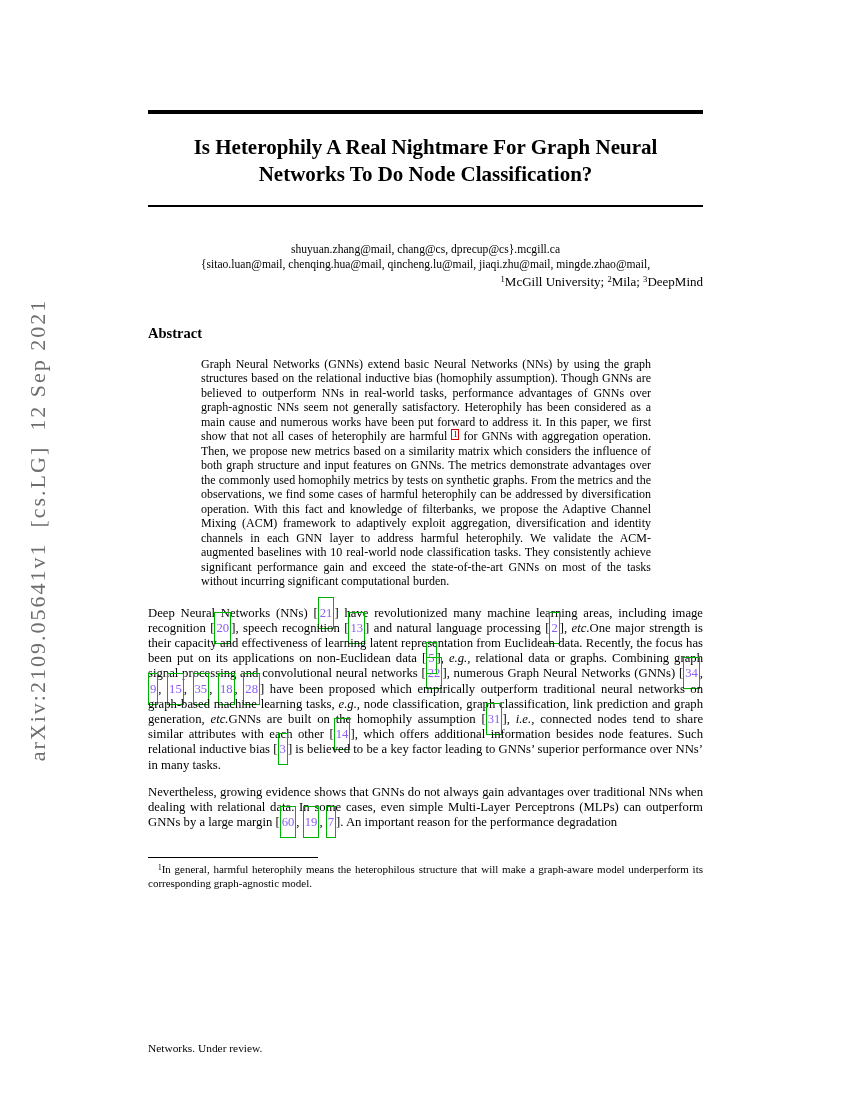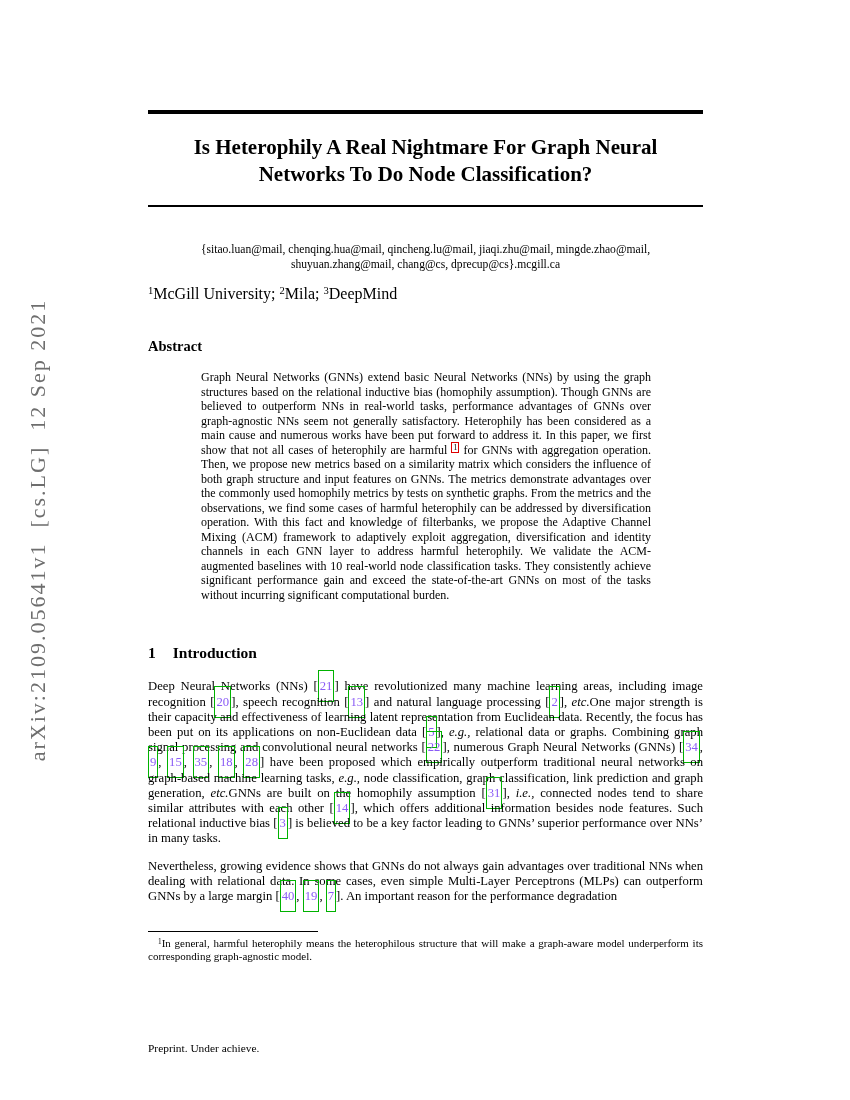--- a/index.html
+++ b/index.html
@@ -13,21 +13,21 @@
     transform:translate(-50%,-50%) rotate(-90deg);
     white-space:pre; font-size:22px; letter-spacing:2px;
     color:var(--watermark, #6e6e6e);
   }
   .content { position:absolute; left:148px; top:0; width:555px; }
   .rule-thick { margin-top:110px; height:4px; background:#000; }
   .rule-thin  { margin-top:18px; height:2px; background:#000; }
   .title { margin-top:20px; text-align:center; font-size:21px; font-weight:bold; line-height:1.27; }
   .authors { margin-top:36px; text-align:center; font-size:13px; font-weight:bold; line-height:1.3; }
   .emails { margin-top:3px; text-align:center; font-size:11.6px; line-height:1.28; }
-  .affil  { margin-top:11px; text-align:left; font-size:16px; line-height:1.28; }
+  .affil  { margin-top:1px; text-align:right; font-size:13px; line-height:1.28; }
   .abs-head { margin-top:34px; font-size:14.5px; font-weight:bold; }
   .abs-body {
     margin:15px 52px 0 53px; font-size:12px; line-height:14.5px;
     text-align:justify; -webkit-hyphens:auto; hyphens:auto;
   }
   .sec-head { margin-top:42px; font-size:15.5px; font-weight:bold; }
   .sec-num { margin-right:17px; }
   .para {
     margin-top:17px; font-size:12.7px; line-height:15.2px;
     text-align:justify; -webkit-hyphens:auto; hyphens:auto;
@@ -60,38 +60,37 @@
     <div class="rule-thick"></div>
 
     <h1 class="title">Is Heterophily A Real Nightmare For Graph Neural Networks To Do Node Classification?</h1>
 
     <div class="rule-thin"></div>
 
     <div class="authors">
     </div>
 
     <div class="emails">
+      <div>shuyuan.zhang@mail, chang@cs, dprecup@cs}.mcgill.ca</div>
       <div>{sitao.luan@mail, chenqing.hua@mail, qincheng.lu@mail, jiaqi.zhu@mail, mingde.zhao@mail,</div>
-      <div>shuyuan.zhang@mail, chang@cs, dprecup@cs}.mcgill.ca</div>
     </div>
 
     <div class="affil"><sup class="sup">1</sup>McGill University; <sup class="sup">2</sup>Mila; <sup class="sup">3</sup>DeepMind</div>
 
     <div class="abs-head">Abstract</div>
 
     <div class="abs-body">Graph Neural Networks (GNNs) extend basic Neural Networks (NNs) by using the graph structures based on the relational inductive bias (homophily assumption). Though GNNs are believed to outperform NNs in real-world tasks, performance advantages of GNNs over graph-agnostic NNs seem not generally satisfactory. Heterophily has been considered as a main cause and numerous works have been put forward to address it. In this paper, we first show that not all cases of heterophily are harmful <sup class="sup"><a class="fnref">1</a></sup> for GNNs with aggregation operation. Then, we propose new metrics based on a similarity matrix which considers the influence of both graph structure and input features on GNNs. The metrics demonstrate advantages over the commonly used homophily metrics by tests on synthetic graphs. From the metrics and the observations, we find some cases of harmful heterophily can be addressed by diversification operation. With this fact and knowledge of filterbanks, we propose the Adaptive Channel Mixing (ACM) framework to adaptively exploit aggregation, diversification and identity channels in each GNN layer to address harmful heterophily. We validate the ACM-augmented baselines with 10 real-world node classification tasks. They consistently achieve significant performance gain and exceed the state-of-the-art GNNs on most of the tasks without incurring significant computational burden.</div>
 
-    <div class="sec-head"><span class="sec-num">1</span><span>Introduction</span></div>
 
     <div class="para">Deep Neural Networks (NNs) [<a class="cite">21</a>] have revolutionized many machine learning areas, including image recognition [<a class="cite">20</a>], speech recognition [<a class="cite">13</a>] and natural language processing [<a class="cite">2</a>], <span class="it">etc.</span>One major strength is their capacity and effectiveness of learning latent representation from Euclidean data. Recently, the focus has been put on its applications on non-Euclidean data [<a class="cite">5</a>], <span class="it">e.g.,</span> relational data or graphs. Combining graph signal processing and convolutional neural networks [<a class="cite">22</a>], numerous Graph Neural Networks (GNNs) [<a class="cite">34</a>, <a class="cite">9</a>, <a class="cite">15</a>, <a class="cite">35</a>, <a class="cite">18</a>, <a class="cite">28</a>] have been proposed which empirically outperform traditional neural networks on graph-based machine learning tasks, <span class="it">e.g.,</span> node classification, graph classification, link prediction and graph generation, <span class="it">etc.</span>GNNs are built on the homophily assumption [<a class="cite">31</a>], <span class="it">i.e.,</span> connected nodes tend to share similar attributes with each other [<a class="cite">14</a>], which offers additional information besides node features. Such relational inductive bias [<a class="cite">3</a>] is believed to be a key factor leading to GNNs’ superior performance over NNs’ in many tasks.</div>
 
-    <div class="para second">Nevertheless, growing evidence shows that GNNs do not always gain advantages over traditional NNs when dealing with relational data. In some cases, even simple Multi-Layer Perceptrons (MLPs) can outperform GNNs by a large margin [<a class="cite">40</a>, <a class="cite">19</a>, <a class="cite">7</a>]. An important reason for the performance degradation</div>
+    <div class="para second">Nevertheless, growing evidence shows that GNNs do not always gain advantages over traditional NNs when dealing with relational data. In some cases, even simple Multi-Layer Perceptrons (MLPs) can outperform GNNs by a large margin [<a class="cite">60</a>, <a class="cite">19</a>, <a class="cite">7</a>]. An important reason for the performance degradation</div>
 
     <div class="fn-block">
       <div class="fn-rule"></div>
       <div class="fn-text"><sup class="sup">1</sup>In general, harmful heterophily means the heterophilous structure that will make a graph-aware model underperform its corresponding graph-agnostic model.</div>
     </div>
 
   </div>
 
-  <div class="footer">Preprint. Under achieve.</div>
+  <div class="footer">Networks. Under review.</div>
 
 </div>
 
 </body></html>

